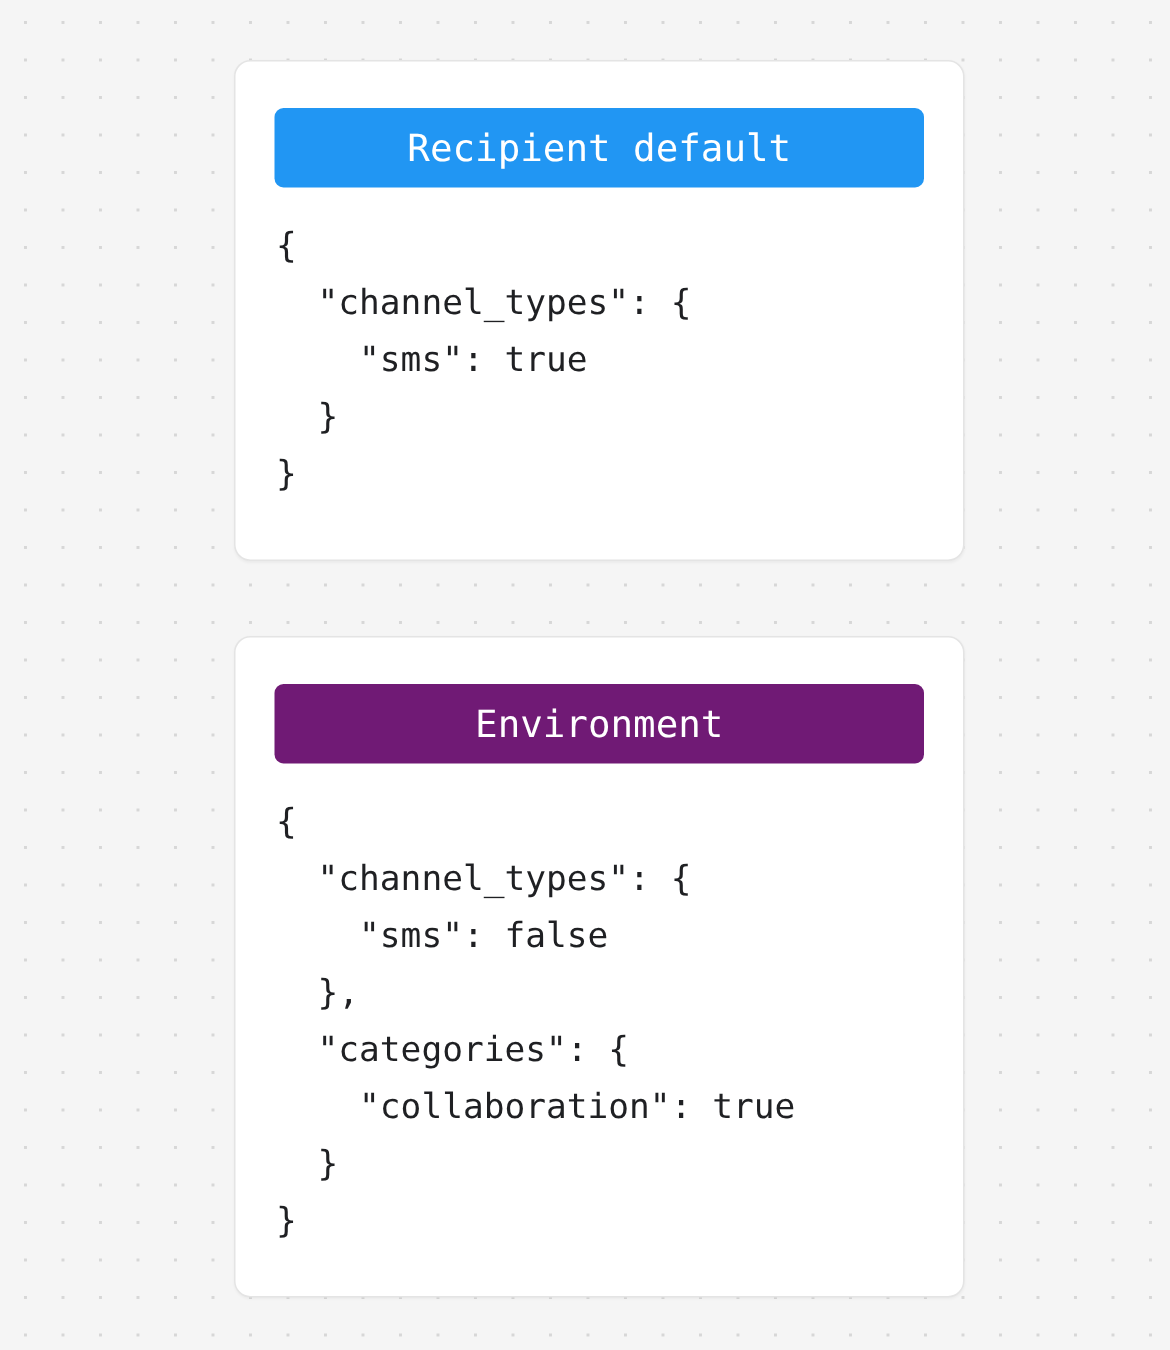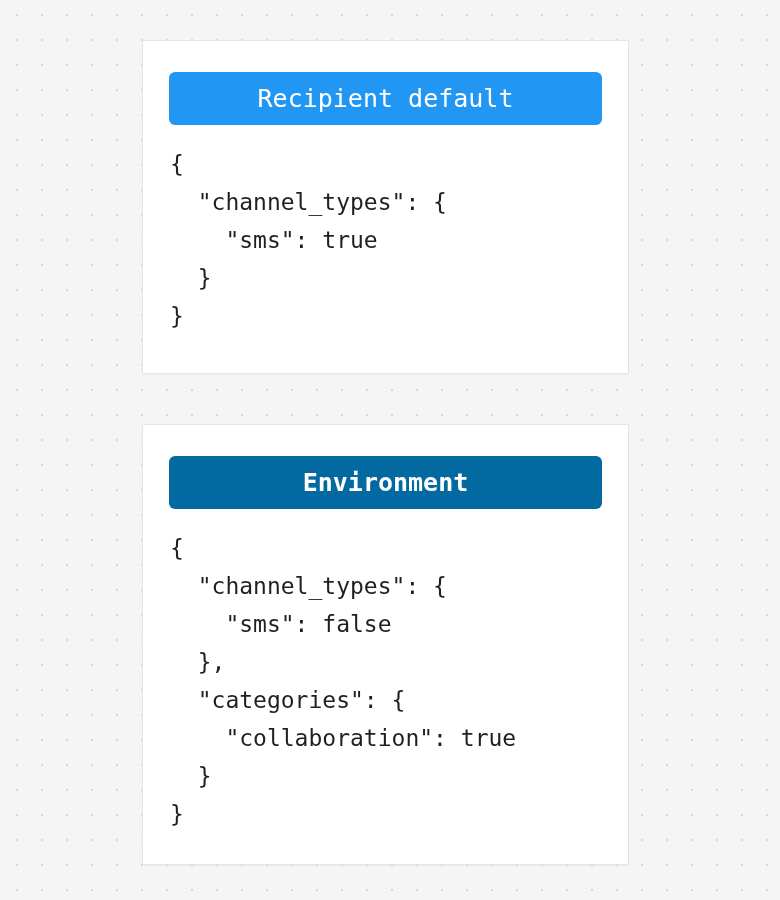--- a/index.html
+++ b/index.html
@@ -18,25 +18,25 @@
     position: relative;
   }
 
   .stage {
     position: absolute;
     inset: 0;
   }
 
   .card {
     position: absolute;
-    left: 142px;
+    left: 156px;
     width: 487px;
     background: #ffffff;
     border: 1px solid #e4e4e4;
-    border-radius: 1px;
+    border-radius: 11px;
     box-sizing: border-box;
     box-shadow: 0 1px 2px rgba(0, 0, 0, 0.045);
     padding: 0;
   }
 
   .card-recipient-default {
     top: 40px;
     height: 334px;
   }
 
@@ -87,17 +87,17 @@
 <body style="background-color: rgb(245, 245, 245); background-image: radial-gradient(circle at 1px 1px, rgb(215, 215, 215) 1.1px, transparent 1.3px); background-size: 25px 25px;">
 
 <div class="stage">
 
   <div class="card card-recipient-default">
     <div class="card-header" style="background-color: rgb(33, 150, 243);">Recipient default</div>
     <div class="card-body"><span class="code-line">{</span><span class="code-line">  "channel_types": {</span><span class="code-line">    "sms": true</span><span class="code-line">  }</span><span class="code-line">}</span></div>
   </div>
 
   <div class="card card-environment">
-    <div class="card-header" style="background-color: #0369a1; font-weight: bold;">Environment</div>
+    <div class="card-header" style="background-color: #701a75;">Environment</div>
     <div class="card-body"><span class="code-line">{</span><span class="code-line">  "channel_types": {</span><span class="code-line">    "sms": false</span><span class="code-line">  },</span><span class="code-line">  "categories": {</span><span class="code-line">    "collaboration": true</span><span class="code-line">  }</span><span class="code-line">}</span></div>
   </div>
 
 </div>
 
 </body></html>

